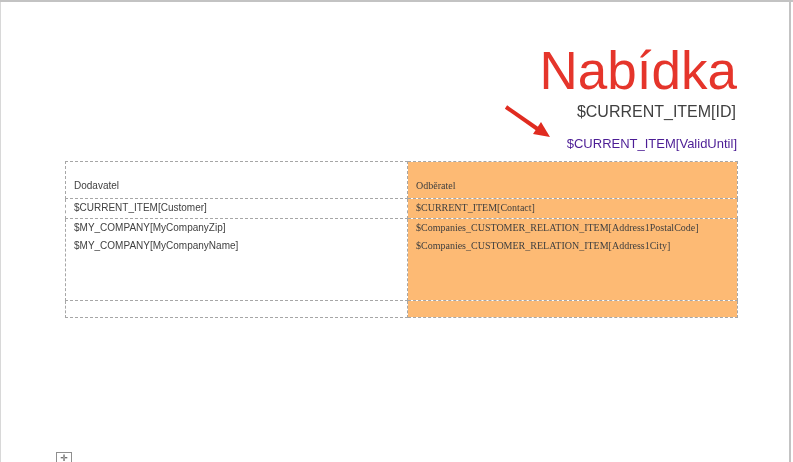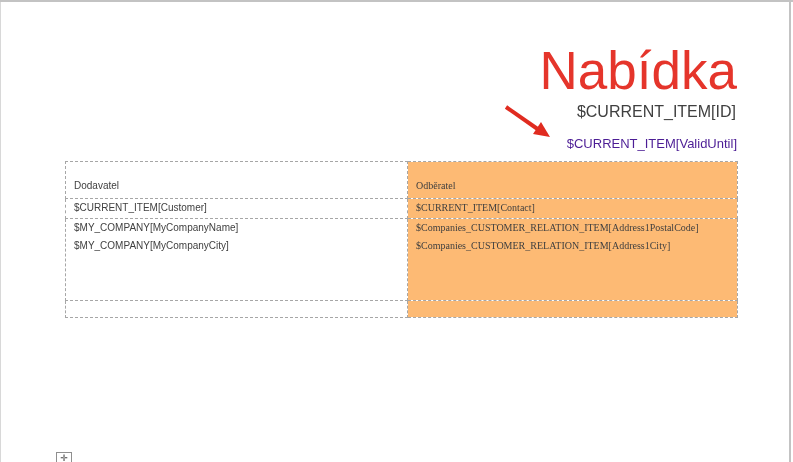--- a/index.html
+++ b/index.html
@@ -99,22 +99,22 @@
   <tr class="r-2">
     <td>
       <div>$CURRENT_ITEM[Customer]</div>
     </td>
     <td class="shaded">
       <div>$CURRENT_ITEM[Contact]</div>
     </td>
   </tr>
   <tr class="r-4">
     <td>
+      <div>$MY_COMPANY[MyCompanyZip]</div>
       <div>$MY_COMPANY[MyCompanyName]</div>
-      <div>$MY_COMPANY[MyCompanyCity]</div>
     </td>
     <td class="shaded">
       <div>$Companies_CUSTOMER_RELATION_ITEM[Address1PostalCode]</div>
       <div>$Companies_CUSTOMER_RELATION_ITEM[Address1City]</div>
     </td>
   </tr>
   <tr class="r-5">
     <td></td>
     <td class="shaded"></td>
   </tr>

